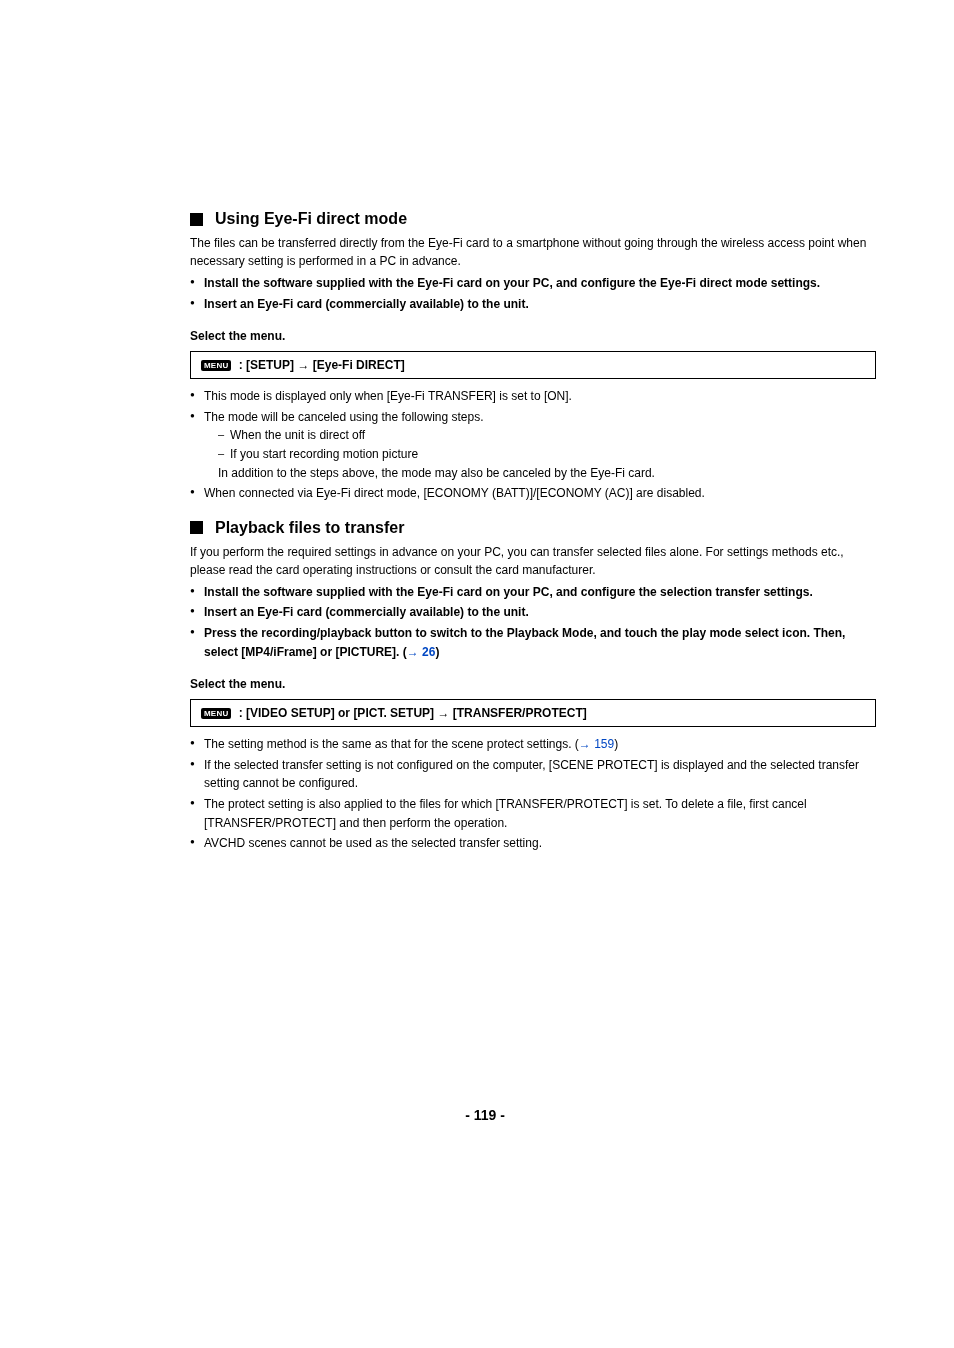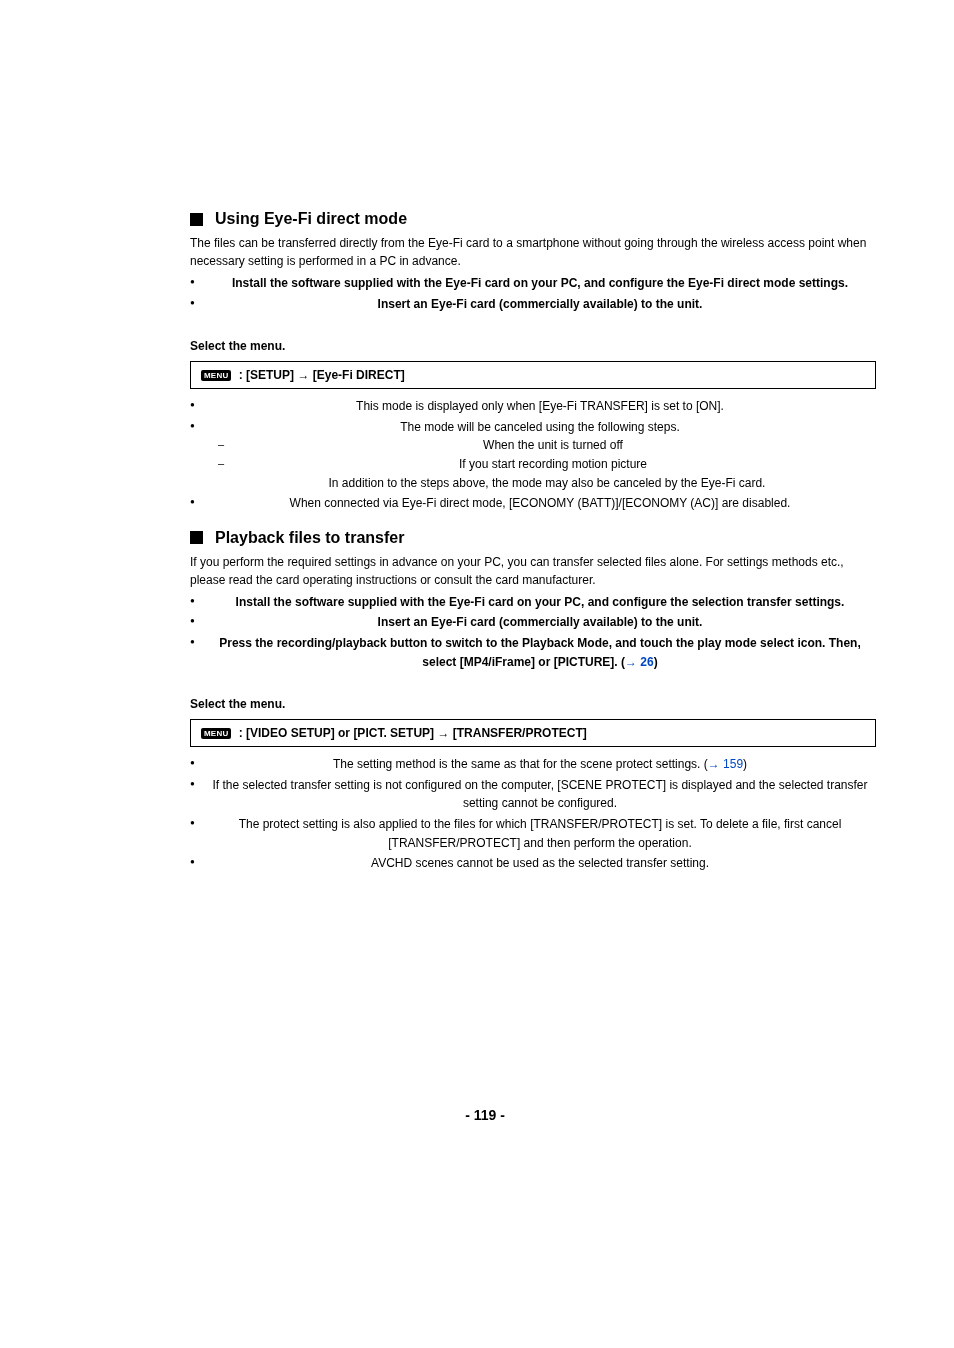--- a/index.html
+++ b/index.html
@@ -2,29 +2,29 @@
 <html><head>
   <meta charset="utf-8">
   <style>
     * { box-sizing: border-box; margin: 0; padding: 0; }
     html, body { width: 954px; height: 1348px; background: #fff; font-family: Arial, Helvetica, sans-serif; color: #000; }
     .page { padding: 210px 78px 60px 190px; width: 100%; height: 100%; position: relative; }
     .heading { display: flex; align-items: center; margin-bottom: 6px; }
     .hsq { display: inline-block; width: 13px; height: 13px; background: #000; margin-right: 12px; }
     .htxt { font-weight: bold; font-size: 16px; }
     .para { font-size: 12px; line-height: 1.5; margin-bottom: 4px; }
-    ul.bul { list-style: none; margin: 4px 0 6px 0; text-align: center; }
+    ul.bul { list-style: none; margin: 4px 0 6px 0; }
     ul.bul > li { font-size: 12px; line-height: 1.55; padding-left: 14px; position: relative; margin-bottom: 2px; }
     ul.bul > li::before { content: "●"; position: absolute; left: 0; top: 0; font-size: 8px; line-height: 1.9; }
     ul.bul > li.bold { font-weight: bold; }
     ul.sub { list-style: none; margin-left: 14px; }
     ul.sub > li { font-size: 12px; line-height: 1.55; padding-left: 12px; position: relative; }
     ul.sub > li.dash::before { content: "–"; position: absolute; left: 0; top: 0; font-size: 11px; line-height: 1.6; }
     ul.sub > li.nodash { padding-left: 0; }
-    .subhead { font-weight: bold; font-size: 12px; margin: 26px 0 8px 0; }
+    .subhead { font-weight: bold; font-size: 12px; margin: 16px 0 8px 0; }
     .menubox { border: 1px solid #000; padding: 6px 10px; margin-bottom: 8px; font-size: 12px; }
     .menubox .mbadge { display: inline-block; background: #000; color: #fff; font-size: 8px; font-weight: bold; padding: 1px 3px; border-radius: 2px; vertical-align: 1px; margin-right: 4px; letter-spacing: 0.2px; }
     .menubox b { font-weight: bold; }
     .arrow { font-family: Arial, sans-serif; }
     .link { color: #0047c3; }
     .pnum { position: absolute; bottom: 225px; left: 16px; right: 0; text-align: center; font-weight: bold; font-size: 14px; }
     .brk { height: 10px; }
   </style>
 </head>
 <body>
@@ -48,21 +48,21 @@
   <div class="menubox">
     <span class="mbadge">MENU</span>
     <b><span>: [SETUP] </span><span class="arrow">→</span><span> [Eye-Fi DIRECT]</span></b>
   </div>
 
   <ul class="bul">
     <li>This mode is displayed only when [Eye-Fi TRANSFER] is set to [ON].</li>
     <li>
       <span>The mode will be canceled using the following steps.</span>
       <ul class="sub">
-        <li class="dash">When the unit is turned off</li>
+        <li class="dash">When the unit is direct off</li>
         <li class="dash">If you start recording motion picture</li>
         <li class="nodash">In addition to the steps above, the mode may also be canceled by the Eye-Fi card.</li>
       </ul>
     </li>
     <li>When connected via Eye-Fi direct mode, [ECONOMY (BATT)]/[ECONOMY (AC)] are disabled.</li>
   </ul>
 
   <div class="brk"></div>
 
   <div class="heading">

